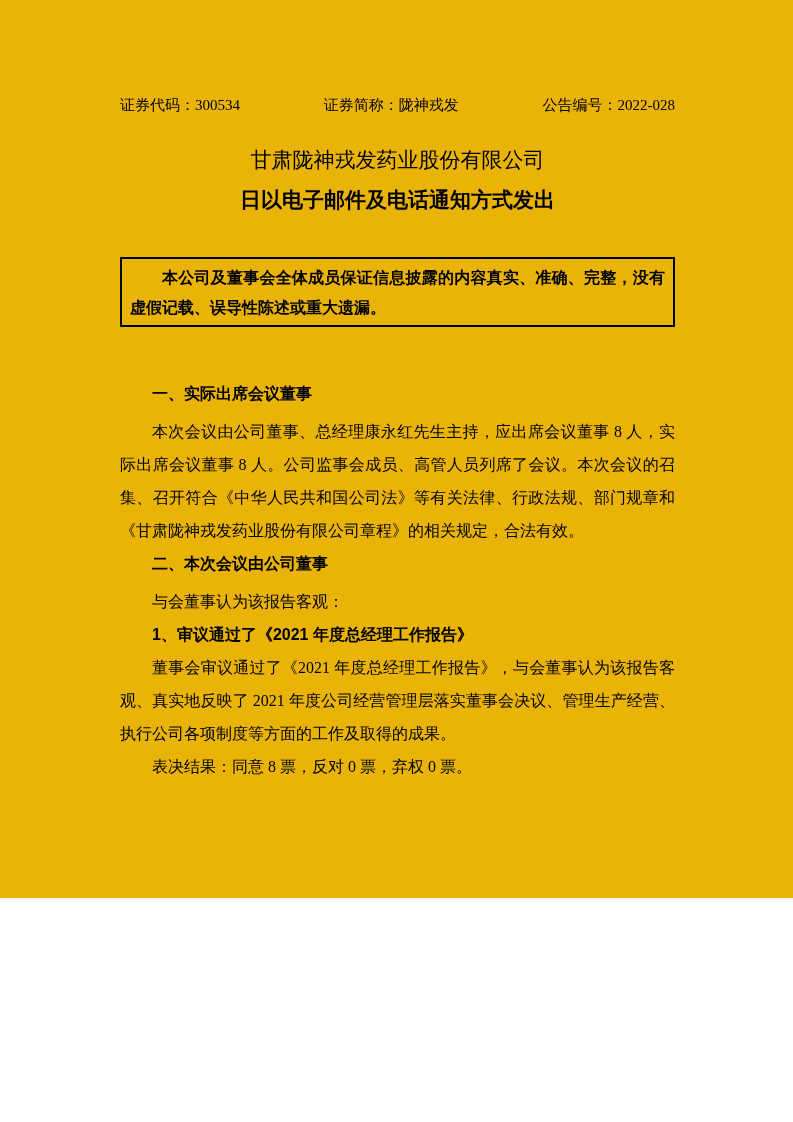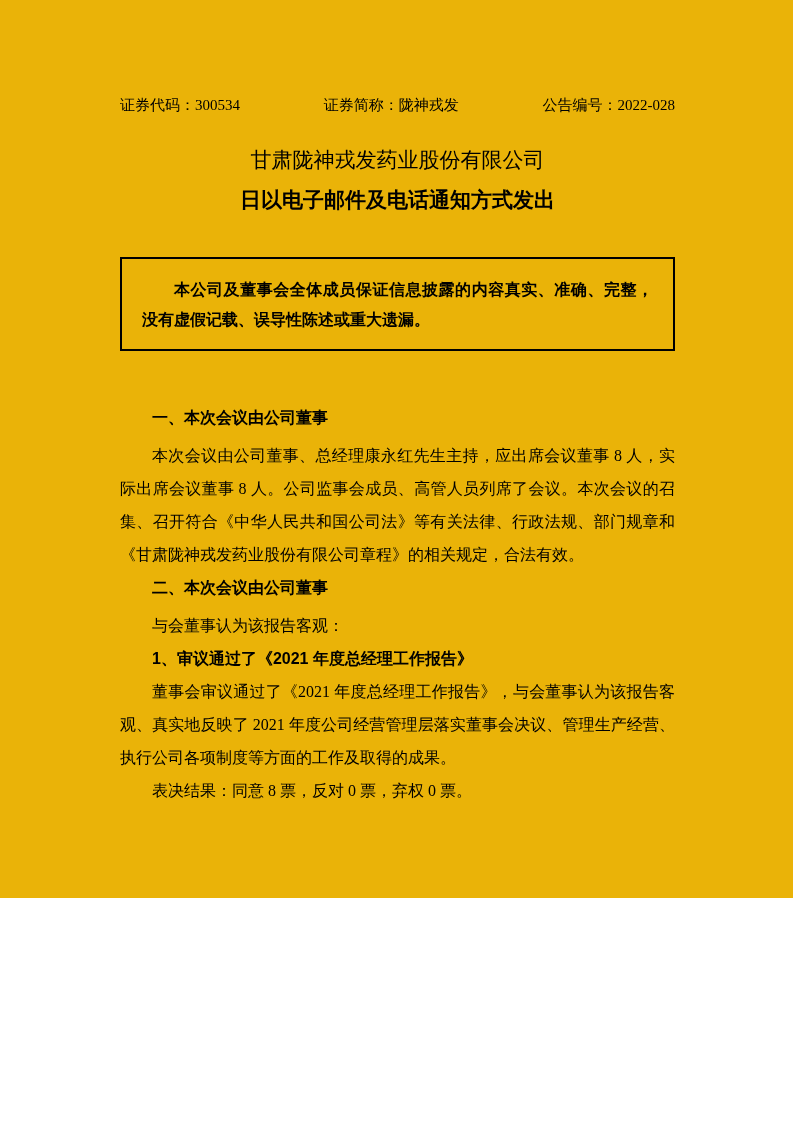--- a/index.html
+++ b/index.html
@@ -43,21 +43,21 @@
     line-height: 25px;
     font-weight: bold;
     font-family: "Liberation Sans", "DejaVu Sans", sans-serif;
   }
   .notice-box {
     margin-top: 45px;
     border: 2px solid #000000;
     padding: 4px 8px 2px 8px;
   }
   .notice-box p {
-    margin: 12px;
+    margin: 0;
     font-size: 16px;
     line-height: 30px;
     font-weight: bold;
     text-indent: 2em;
     text-align: justify;
   }
   .sec-heading {
     margin: 50px 0 5px 0;
     font-size: 16px;
     line-height: 33px;
@@ -92,21 +92,21 @@
       <span>公告编号：2022-028</span>
     </div>
 
     <h1 class="title">甘肃陇神戎发药业股份有限公司</h1>
     <h2 class="subtitle">日以电子邮件及电话通知方式发出</h2>
 
     <div class="notice-box">
       <p>本公司及董事会全体成员保证信息披露的内容真实、准确、完整，没有虚假记载、误导性陈述或重大遗漏。</p>
     </div>
 
-    <h3 class="sec-heading">一、本次会议由公司董事</h3>
+    <h3 class="sec-heading">一、实际出席会议董事</h3>
     <p class="para">本次会议由公司董事、总经理康永红先生主持，应出席会议董事 8 人，实际出席会议董事 8 人。公司监事会成员、高管人员列席了会议。本次会议的召集、召开符合《中华人民共和国公司法》等有关法律、行政法规、部门规章和《甘肃陇神戎发药业股份有限公司章程》的相关规定，合法有效。</p>
 
     <h3 class="sec-heading sec2">二、本次会议由公司董事</h3>
     <p class="para">与会董事认为该报告客观：</p>
 
     <p class="para item-heading">1、审议通过了《2021 年度总经理工作报告》</p>
     <p class="para">董事会审议通过了《2021 年度总经理工作报告》，与会董事认为该报告客观、真实地反映了 2021 年度公司经营管理层落实董事会决议、管理生产经营、执行公司各项制度等方面的工作及取得的成果。</p>
     <p class="para">表决结果：同意 8 票，反对 0 票，弃权 0 票。</p>
 
 

